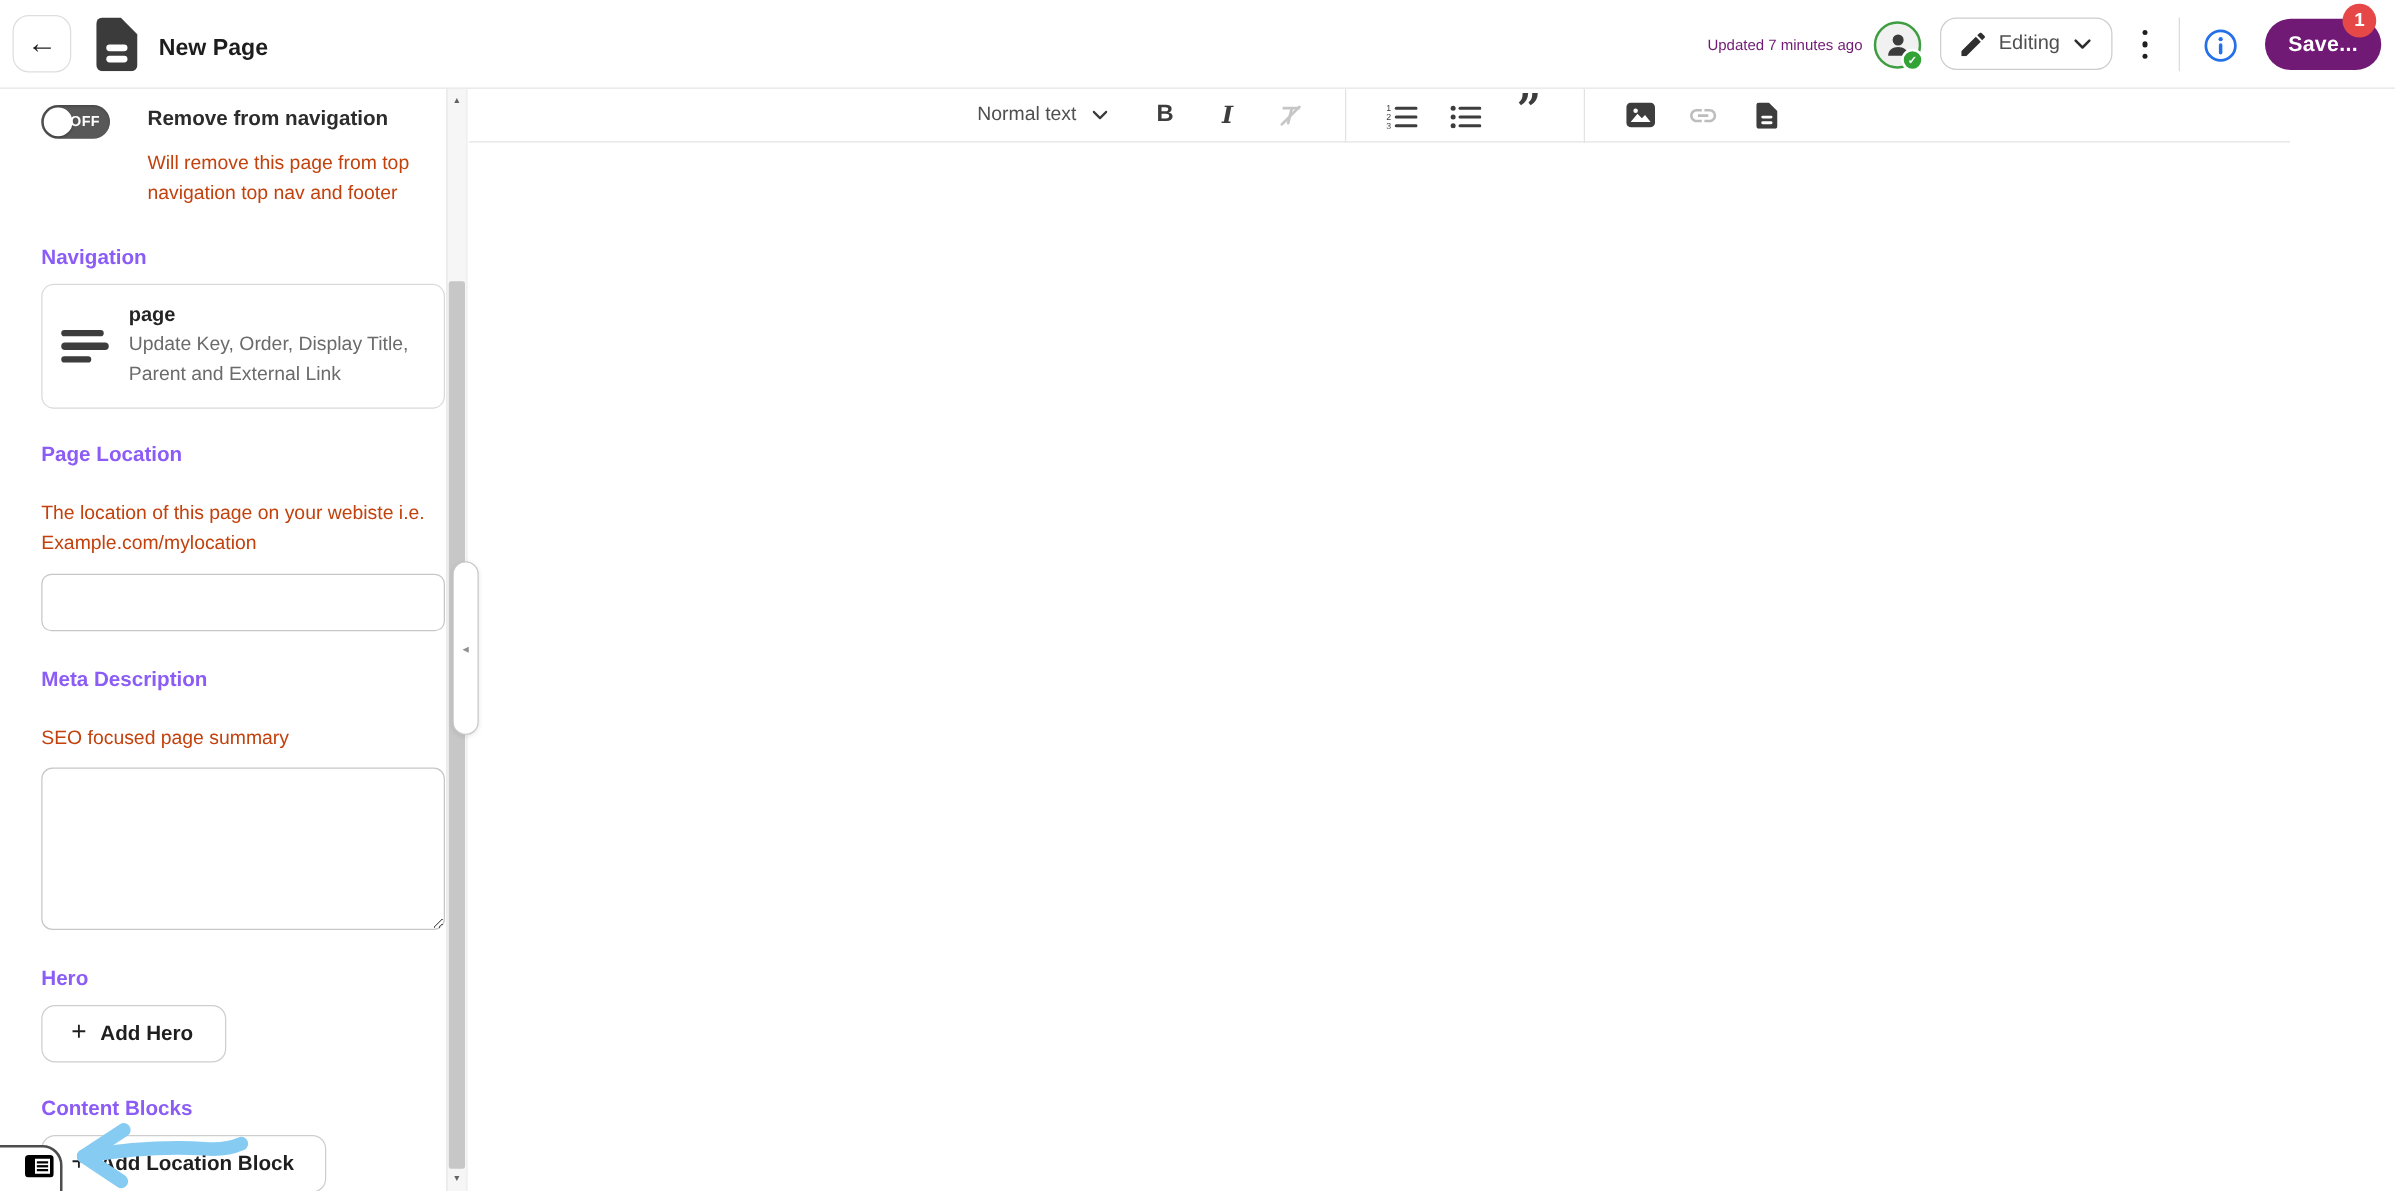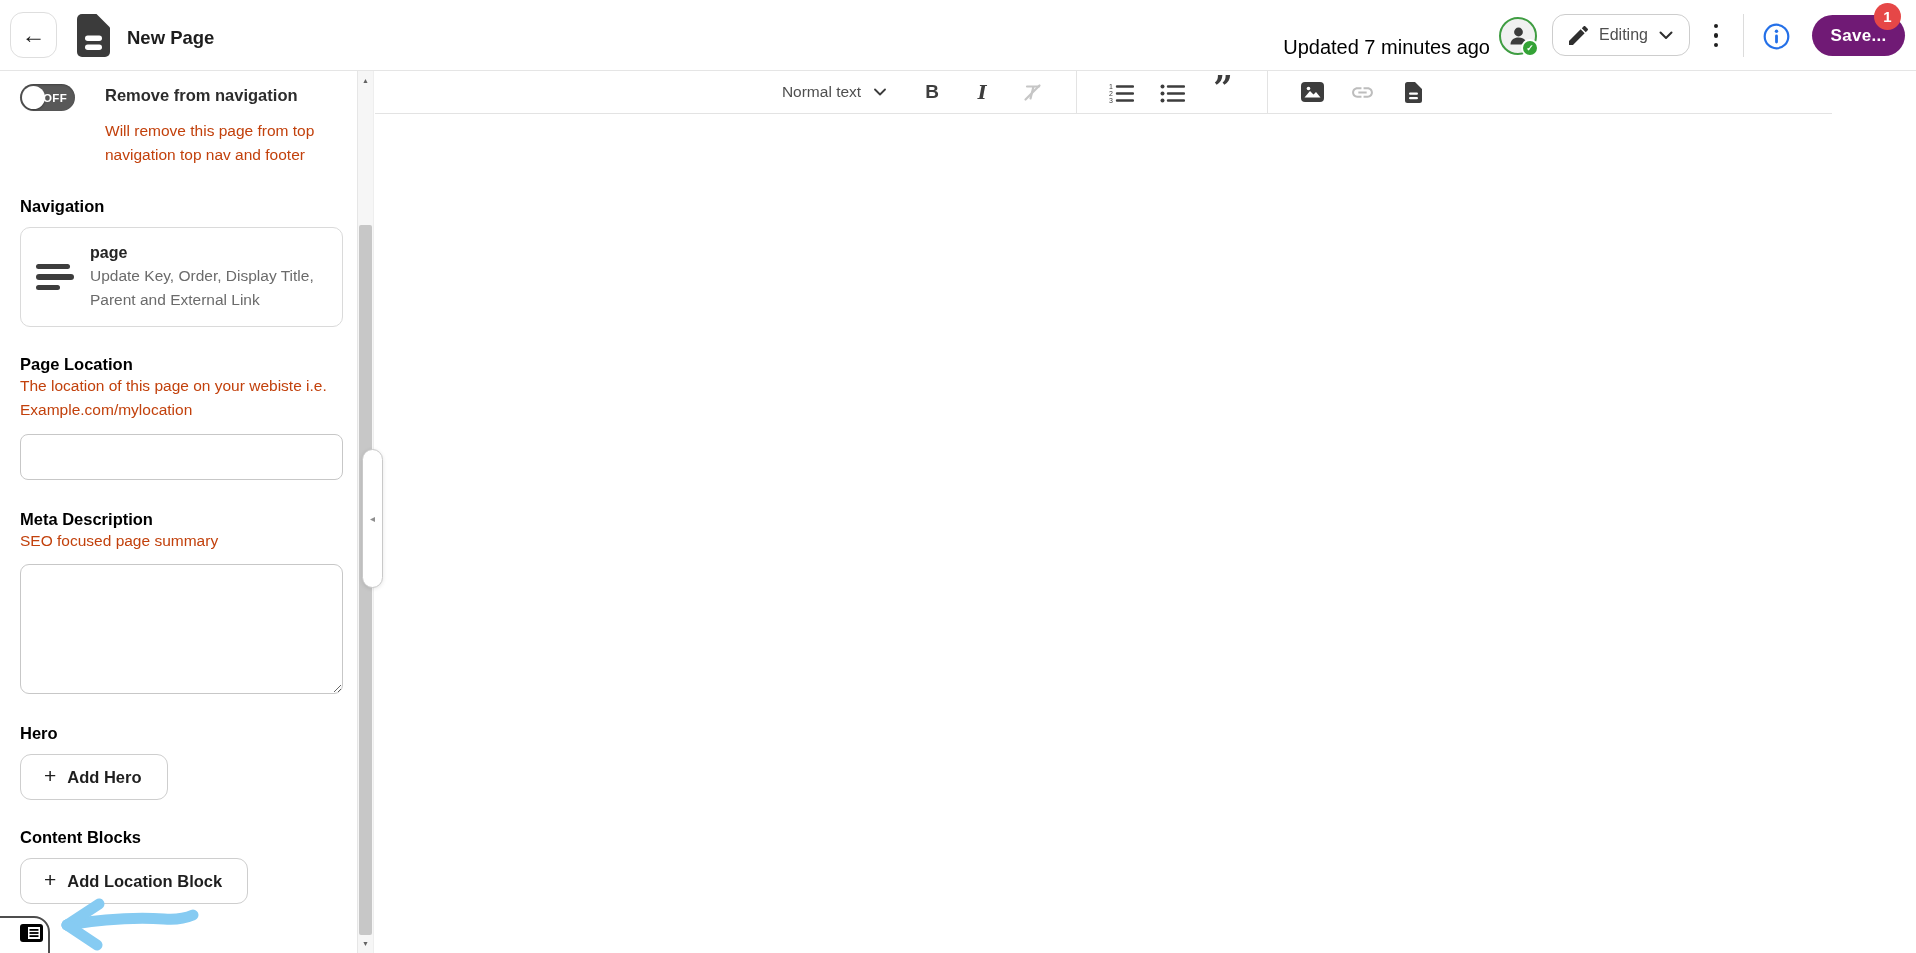--- a/index.html
+++ b/index.html
@@ -6,56 +6,56 @@
   html,body { width:1916px; height:953px; background:#fff; overflow:hidden; }
   body { font-family:"Liberation Sans", sans-serif; color:#2e2e2e; }
   .app { position:relative; width:1916px; height:953px; background:#fff; }
 
   
   .topbar { position:absolute; left:0; top:0; width:1916px; height:71px; background:#fff; border-bottom:1px solid #e5e5e5; z-index:10; }
   .back-btn { position:absolute; left:10px; top:12px; width:47px; height:46px; border:1.5px solid #dedede; border-radius:13px; background:#fff; display:flex; align-items:center; justify-content:center; cursor:pointer; }
   .back-btn span { font-size:24px; color:#1b1b1b; line-height:1; }
   .doc-icon { position:absolute; left:77px; top:14px; }
   .page-title { position:absolute; left:127px; top:0; height:75px; display:flex; align-items:center; font-size:18.5px; font-weight:bold; color:#1d1d1d; }
-  .updated { position:absolute; right:426px; top:0; height:71px; display:flex; align-items:center; font-size:20px; color:#000000;margin-top:12px; }
+  .updated { position:absolute; right:426px; top:0; height:71px; display:flex; align-items:center; font-size:12px; color:#701a75; }
   .avatar { position:absolute; left:1499px; top:17px; width:38px; height:38px; border:2.5px solid #3f9d42; border-radius:50%; background:#f1f1f1; display:flex; align-items:center; justify-content:center; cursor:pointer; }
   .avatar-badge { position:absolute; right:-4px; bottom:-4px; width:18px; height:18px; background:#34a336; border:2px solid #fff; border-radius:50%; color:#fff; font-size:9px; font-weight:bold; display:flex; align-items:center; justify-content:center; }
   .editing-btn { position:absolute; left:1552px; top:14px; height:42px; padding:0 16px; border:1.5px solid #cdcdcd; border-radius:13px; background:#fff; display:flex; align-items:center; gap:11px; cursor:pointer; }
   .editing-btn .label { font-size:16px; color:#4f4f4f; }
   .kebab { position:absolute; left:1703px; top:13px; width:26px; height:45px; display:flex; flex-direction:column; align-items:center; justify-content:center; gap:5px; cursor:pointer; }
   .kebab i { width:4.5px; height:4.5px; border-radius:50%; background:#1f1f1f; }
   .tb-divider { position:absolute; left:1743px; top:14px; width:1px; height:43px; background:#dcdcdc; }
   .info-btn { position:absolute; left:1763px; top:23px; width:27px; height:27px; cursor:pointer; }
   .save-btn { position:absolute; left:1812px; top:15px; width:93px; height:41px; border-radius:21px; background:#701a75; color:#fff; font-size:17px; font-weight:bold; letter-spacing:.3px; display:flex; align-items:center; justify-content:center; cursor:pointer; }
   .save-badge { position:absolute; left:1874px; top:3px; width:27px; height:27px; border-radius:50%; background:#e64747; color:#fff; font-size:15px; font-weight:bold; display:flex; align-items:center; justify-content:center; z-index:11; }
 
   
-  .sidebar { position:absolute; left:3px; top:71px; width:358px; height:882px; background:#fff; padding:13px 18px 0 17px; overflow:hidden; }
+  .sidebar { position:absolute; left:16px; top:71px; width:358px; height:882px; background:#fff; padding:13px 18px 0 17px; overflow:hidden; }
   .toggle-row { display:flex; align-items:flex-start; }
   .toggle { position:relative; width:55px; height:27px; border-radius:14px; background:#585858; flex:none; cursor:pointer; box-shadow:0 1px 2px rgba(0,0,0,.25) inset; }
   .toggle .knob { position:absolute; left:2px; top:2px; width:23px; height:23px; border-radius:50%; background:#fff; box-shadow:0 1px 2px rgba(0,0,0,.35); }
   .toggle .state { position:absolute; right:8px; top:0; height:27px; display:flex; align-items:center; color:#fff; font-size:11.5px; font-weight:bold; letter-spacing:.3px; }
   .toggle-text { margin-left:30px; }
   .field-label { font-size:16.5px; font-weight:bold; color:#2c2c2c; line-height:22px; }
   .help { font-size:15.5px; color:#c2410c; line-height:24px; }
   .toggle-text .help { margin-top:13px; width:238px; }
-  .sec-heading { font-size:16.5px; font-weight:bold; color:#000000; }
+  .sec-heading { font-size:16.5px; font-weight:bold; color:#8b5cf6; }
   .nav-card { margin-top:11px; width:323px; border:1.5px solid #dadada; border-radius:10px; padding:14px 12px 14px 15px; display:flex; align-items:center; gap:16px; background:#fff; cursor:pointer; }
   .drag-bars { width:38px; flex:none; display:flex; flex-direction:column; gap:5px; }
   .drag-bars i { height:5.5px; border-radius:3px; background:#3d3d3d; }
   .drag-bars i:nth-child(1){ width:34px; }
   .drag-bars i:nth-child(2){ width:38px; }
   .drag-bars i:nth-child(3){ width:24px; }
   .nav-card .card-title { font-size:16px; font-weight:bold; color:#242424; line-height:22px; }
   .nav-card .card-desc { font-size:15.5px; color:#6b6b6b; line-height:24px; width:242px; }
   .text-input { margin-top:12px; width:323px; height:46px; border:1.5px solid #c7c7c7; border-radius:8px; background:#fff; font-family:inherit; font-size:15px; padding:0 12px; outline:none; display:block; }
   .text-area { margin-top:11px; width:323px; height:130px; border:1.5px solid #c7c7c7; border-radius:9px; background:#fff; font-family:inherit; font-size:15px; padding:10px 12px; outline:none; display:block; }
   .add-btn { margin-top:11px; display:inline-flex; align-items:center; gap:11px; height:46px; padding:0 25px 0 23px; border:1.5px solid #cecece; border-radius:11px; background:#fff; font-size:16.5px; font-weight:bold; color:#1f1f1f; cursor:pointer; }
   .add-btn .plus { font-size:21px; font-weight:normal; color:#1f1f1f; margin-top:-2px; }
-  .mt28{margin-top:28px;} .mt30{margin-top:30px;} .mt9{margin-top:0;}
+  .mt28{margin-top:28px;} .mt30{margin-top:30px;} .mt9{margin-top:25px;}
 
   
   .v-scrollbar { position:absolute; left:357px; top:71px; width:17px; height:882px; background:#f6f6f6; border-left:1px solid #e6e6e6; border-right:1px solid #eee; z-index:5; cursor:pointer; }
   .v-scrollbar .arrow { position:absolute; left:0; width:15px; height:15px; display:flex; align-items:center; justify-content:center; font-size:7px; color:#636363; }
   .v-scrollbar .arrow.up { top:2px; }
   .v-scrollbar .arrow.down { bottom:2px; }
   .v-thumb { position:absolute; left:1px; top:154px; width:13px; height:710px; background:#c7c7c7; border-radius:2px; }
   .panel-handle { position:absolute; left:362px; top:449px; width:21px; height:139px; background:#fff; border:1.5px solid #c9c9c9; border-radius:11px; box-shadow:0 1px 4px rgba(0,0,0,.10); z-index:6; display:flex; align-items:center; justify-content:center; cursor:col-resize; }
   .panel-handle .tri { font-size:10px; color:#8f8f8f; }
 

